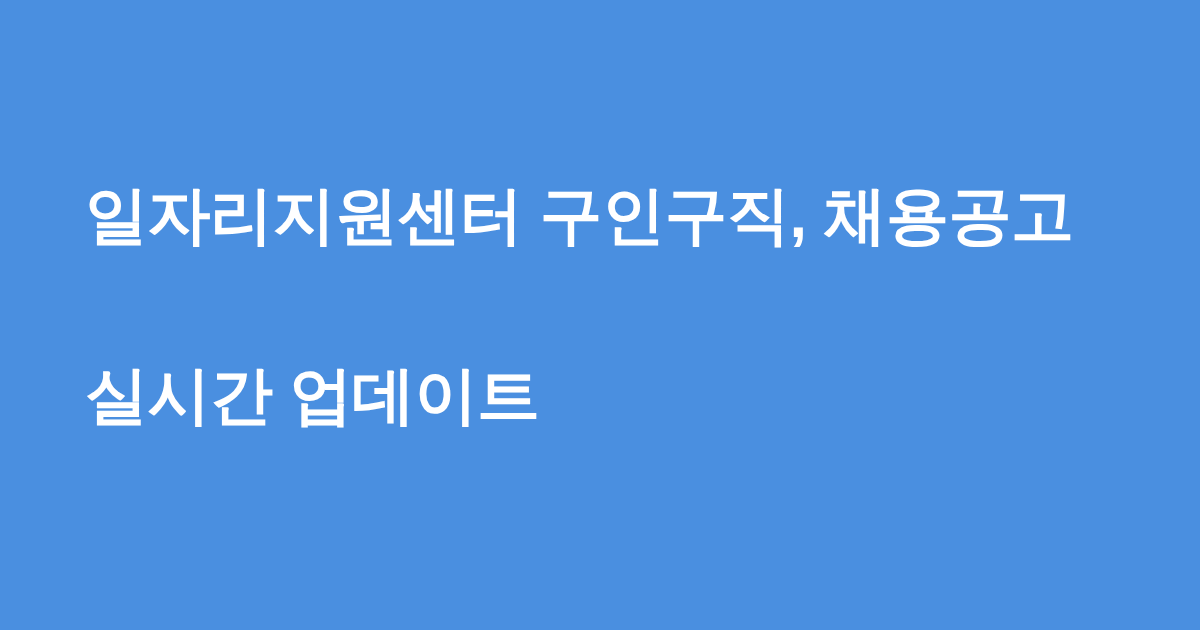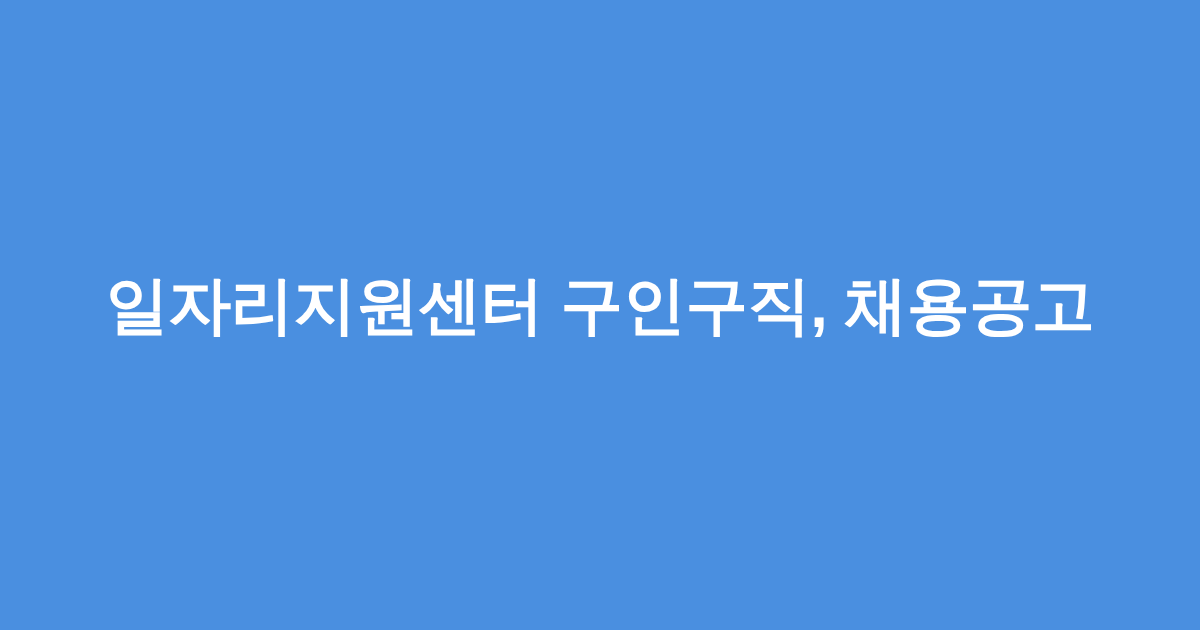--- a/index.html
+++ b/index.html
@@ -24,21 +24,21 @@
     background-color: #4a8fe0;   
     display: flex;
     align-items: center;
     justify-content: center;
     padding: 0 56px;
   }
 
   .headline-block {
     width: 100%;
     max-width: 1030px;
-    text-align: center;
+    text-align: left;
     
     transform: translateY(-10px);
   }
 
   .headline {
     margin: 0;
     color: #ffffff;              
     font-family: "Liberation Sans", "DejaVu Sans", sans-serif;
     font-size: 63px;
     font-weight: 700;
@@ -57,17 +57,18 @@
 </style>
 </head>
 <body>
 
 <div class="og-card" style="background-color: rgb(74, 143, 224);">
 
   <div class="headline-block">
 
     <h1 class="headline" style="color: rgb(255, 255, 255);">
       <span class="headline-line">일자리지원센터 구인구직, 채용공고</span>
+      <span class="headline-line">실시간 업데이트</span>
     </h1>
 
   </div>
 
 </div>
 
 </body></html>

